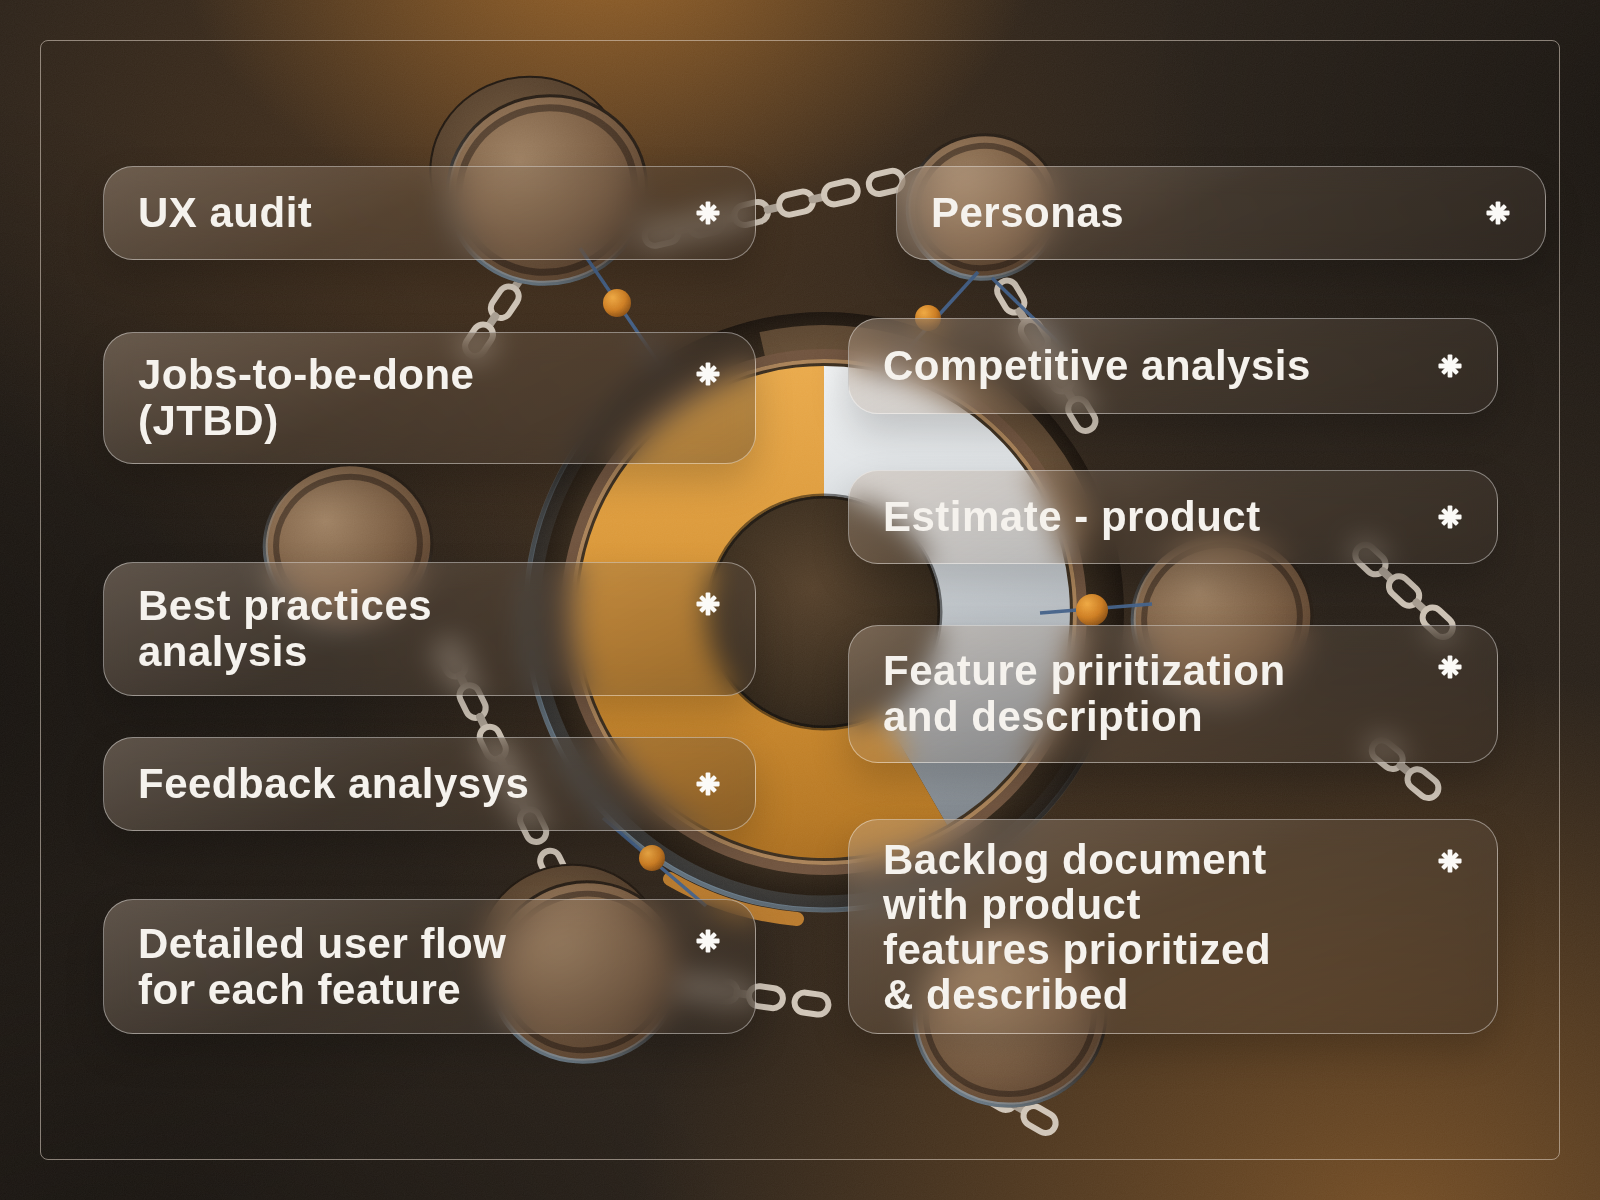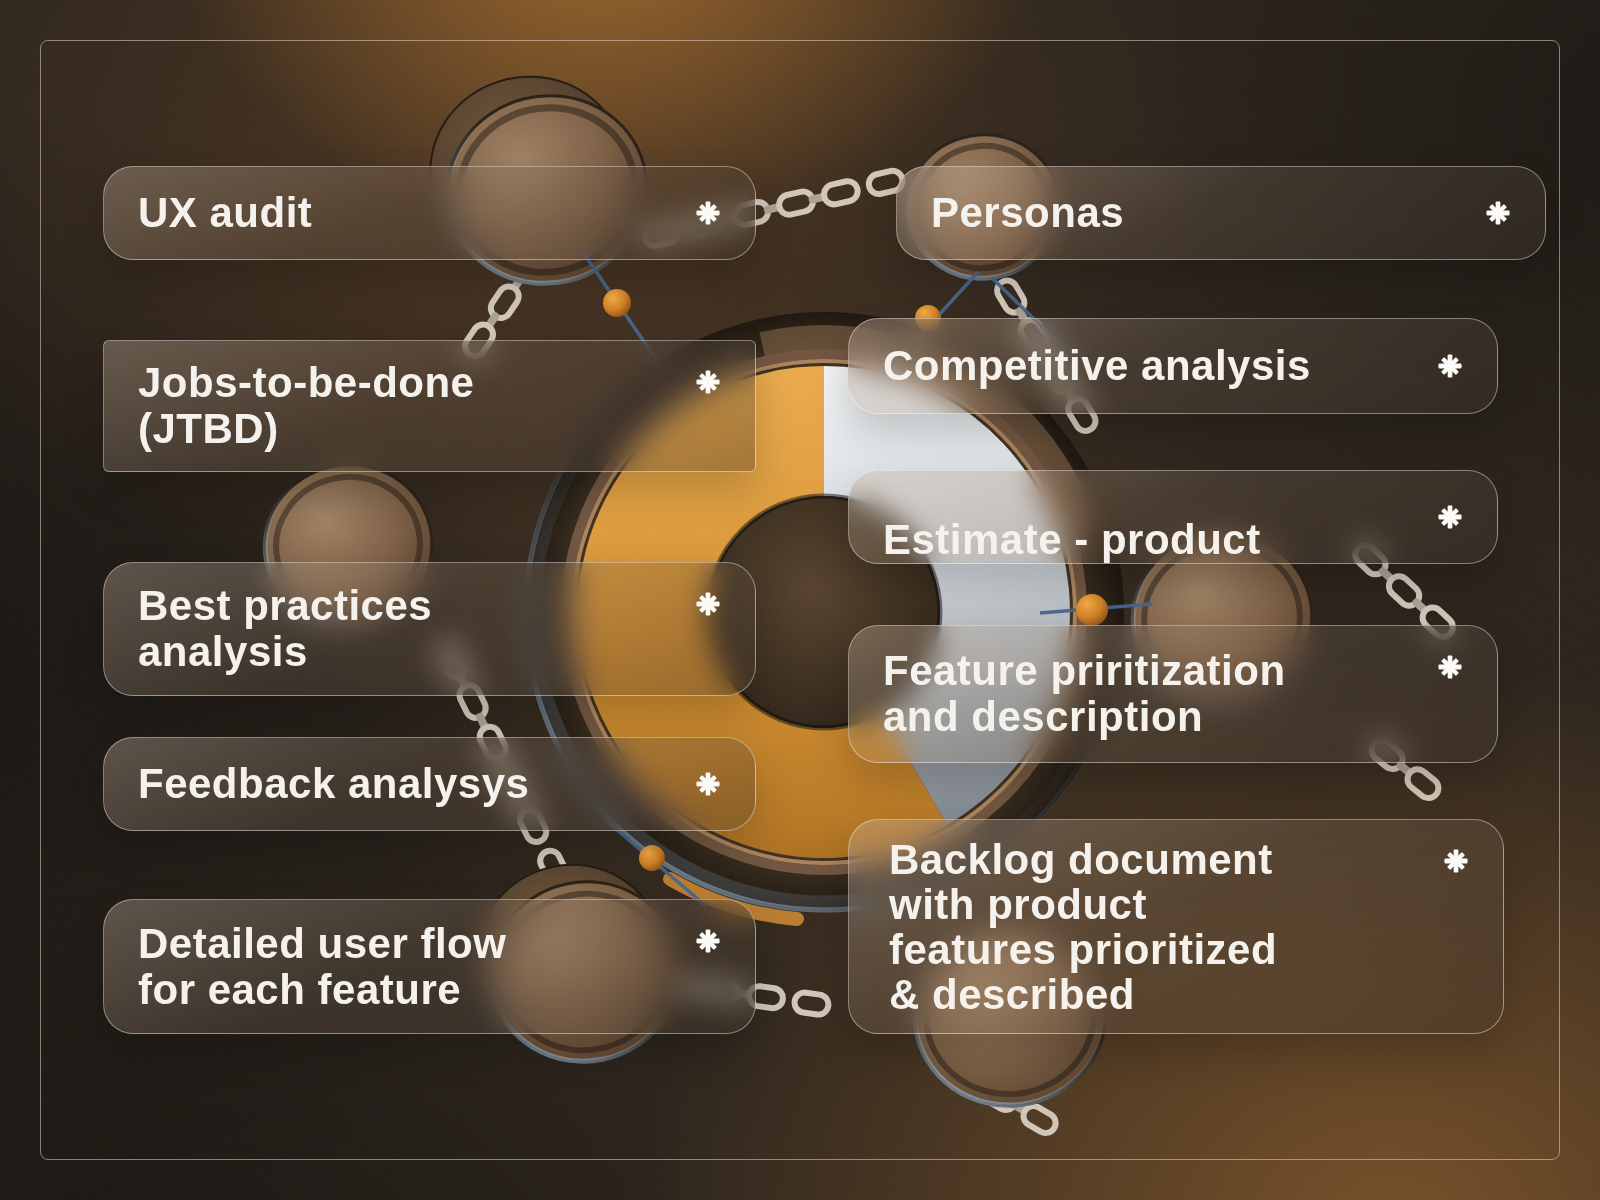--- a/index.html
+++ b/index.html
@@ -35,29 +35,29 @@
     color:#f5f2ed;font-size:42px;line-height:46px;font-weight:600;
     letter-spacing:.5px;white-space:pre-line;
   }
   .card.r5 .label{line-height:45px;}
   .ast{position:absolute;right:30px;width:34px;height:34px;}
   .card.one .ast{top:50%;transform:translateY(-50%);}
   .card.multi .ast{top:24px;}
   .l{left:103px;width:651px;}
   .r{left:848px;width:648px;}
   .l1{top:166px;height:92px;}
-  .l2{top:340px;height:130px;border-radius:6px;}
+  .l2{top:332px;height:130px;}
   .l3{top:527px;height:132px;margin-top:35px;}
   .l4{top:737px;height:92px;}
   .l5{top:899px;height:133px;}
   .r1{top:166px;height:92px;margin-left:48px;}
   .r2{top:318px;height:94px;}
-  .r3{top:470px;height:92px;align-items:flex-end;}
+  .r3{top:470px;height:92px;}
   .r4{top:625px;height:136px;}
-  .r5{top:819px;height:213px;padding-left:6px;}
+  .r5{top:819px;height:213px;}
 </style>
 </head>
 <body>
 
 <div id="stage">
 
   <svg class="scene" width="1600" height="1200" viewBox="0 0 1600 1200" aria-hidden="true">
     <defs>
       <radialGradient id="discFace" cx="40%" cy="32%" r="75%">
         <stop offset="0%" stop-color="#9d7f60"></stop>

